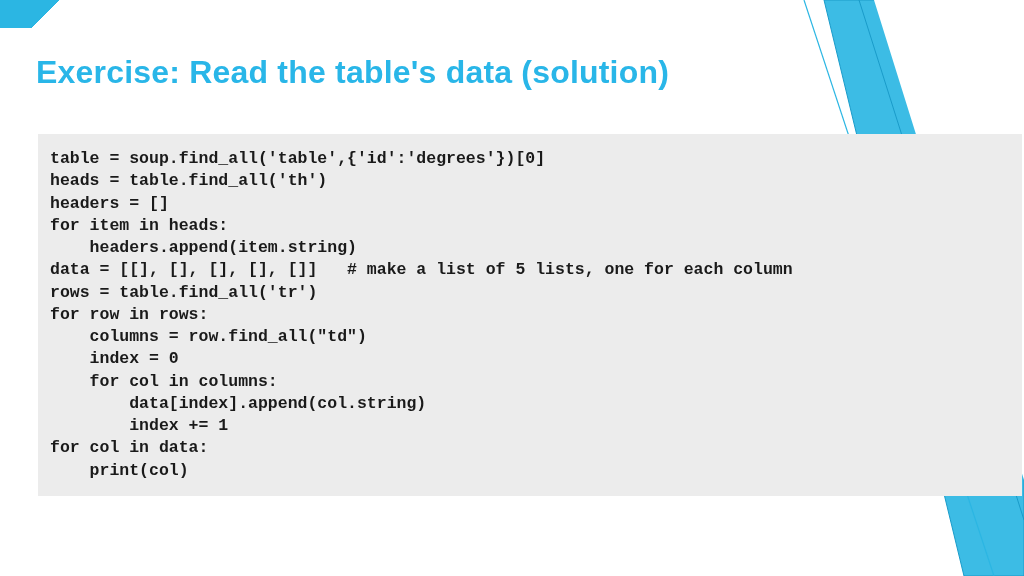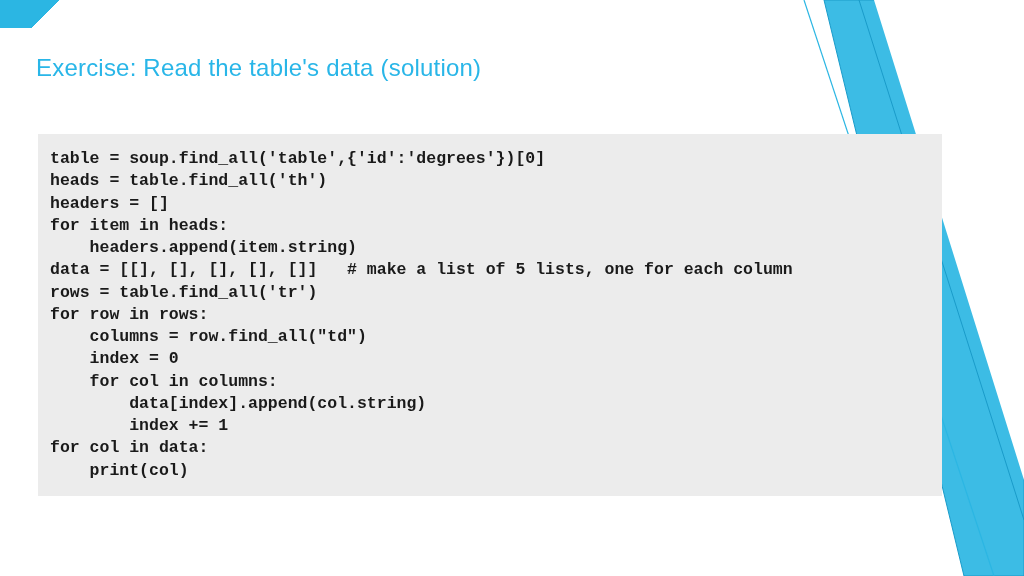--- a/index.html
+++ b/index.html
@@ -24,30 +24,30 @@
       width: 260px;
       overflow: hidden;
       z-index: 1;
       pointer-events: none;
     }
     .side-r svg { display: block; }
     .title {
       position: absolute;
       top: 54px;
       left: 36px;
-      font-size: 24px;
-      font-weight: 400;
+      font-size: 32px;
+      font-weight: 700;
       color: #29b6e8;
       letter-spacing: 0.2px;
     }
     .code-block {
       position: absolute;
       top: 134px;
       left: 38px;
-      width: 904px;
+      width: 984px;
       background: #ececec;
       padding: 14px 12px 14px 12px;
       font-family: "Courier New", Courier, monospace;
       font-weight: bold;
       font-size: 16.5px;
       line-height: 1.35;
       color: #1a1a1a;
       white-space: pre;
       z-index: 3;
     }

